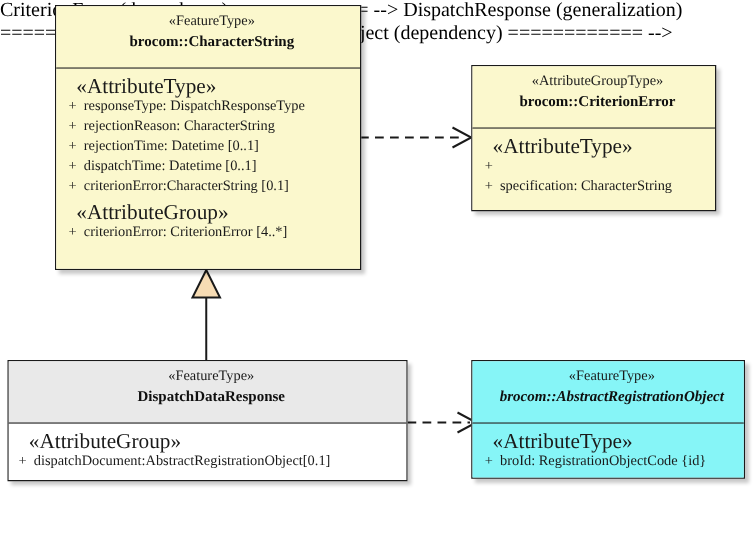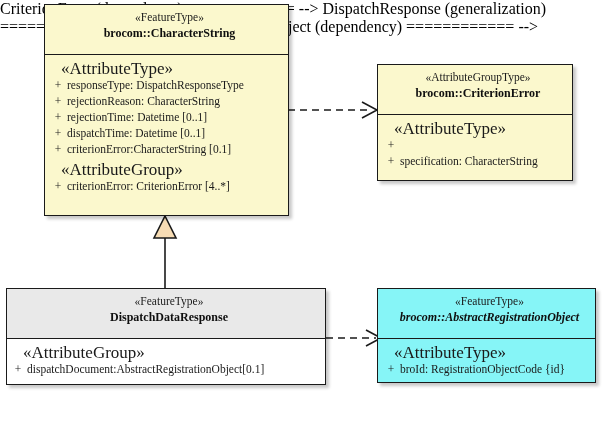--- a/index.html
+++ b/index.html
@@ -151,21 +151,21 @@
       </div>
       <div class="section-label" style="margin-top:5px;">«AttributeGroup»</div>
       <div class="attr-row">
         <span class="attr-vis">+</span>
         <span class="attr-text">criterionError: CriterionError [4..*]</span>
       </div>
     </div>
   </div>
 
   
-  <div class="uml-class" style="left:377px; top:64px; width:196px; height:117px;">
+  <div class="uml-class" style="left:377px; top:52px; width:196px; height:117px;">
     <div class="uml-header fill-yellow2" style="height:50px;">
       <div class="stereotype">«AttributeGroupType»</div>
       <div class="classname">brocom::CriterionError</div>
     </div>
     <div class="uml-body fill-yellow2" style="height:65px;">
       <div class="section-label">«AttributeType»</div>
       <div class="attr-row">
         <span class="attr-vis">+</span>
       </div>
       <div class="attr-row">

